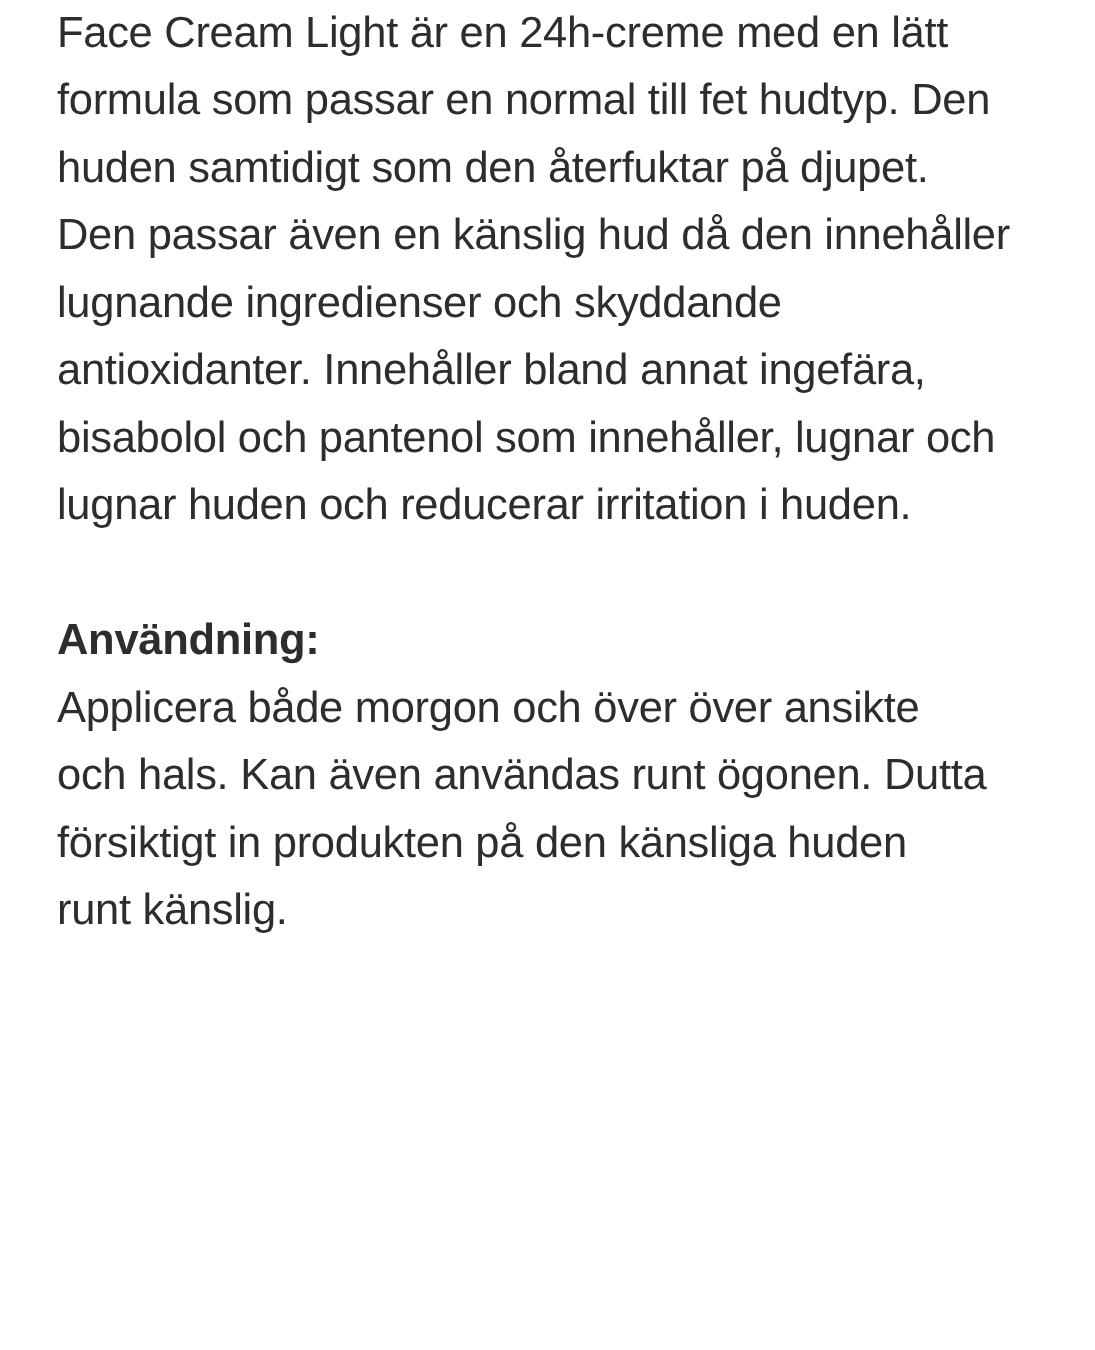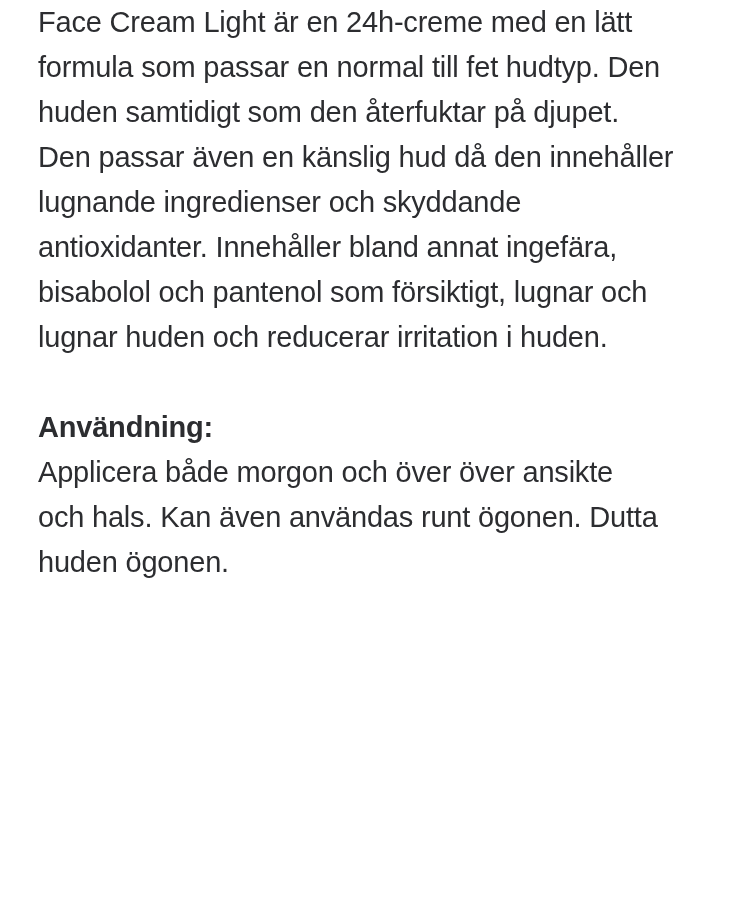--- a/index.html
+++ b/index.html
@@ -43,25 +43,26 @@
 
 <div class="page">
 
   <div class="text-block">
     <div class="line">Face Cream Light är en 24h-creme med en lätt</div>
     <div class="line">formula som passar en normal till fet hudtyp. Den</div>
     <div class="line">huden samtidigt som den återfuktar på djupet.</div>
     <div class="line">Den passar även en känslig hud då den innehåller</div>
     <div class="line">lugnande ingredienser och skyddande</div>
     <div class="line">antioxidanter. Innehåller bland annat ingefära,</div>
-    <div class="line">bisabolol och pantenol som försiktigt, lugnar och</div>
+    <div class="line">bisabolol och pantenol som innehåller, lugnar och</div>
     <div class="line">lugnar huden och reducerar irritation i huden.</div>
   </div>
 
 
   <div class="text-block">
     <div class="line heading-line">Användning:</div>
     <div class="line">Applicera både morgon och över över ansikte</div>
     <div class="line">och hals. Kan även användas runt ögonen. Dutta</div>
-    <div class="line">huden ögonen.</div>
+    <div class="line">försiktigt in produkten på den känsliga huden</div>
+    <div class="line">runt känslig.</div>
   </div>
 
 </div>
 
 </body></html>

